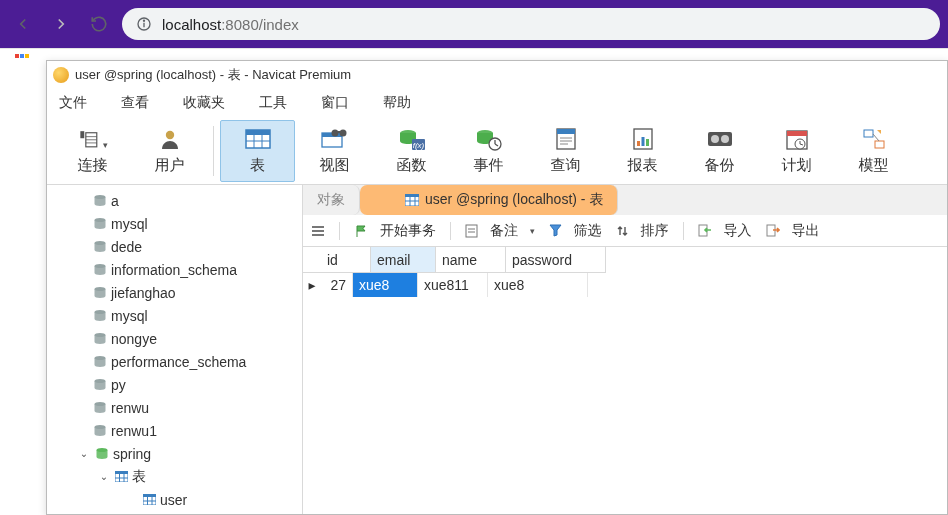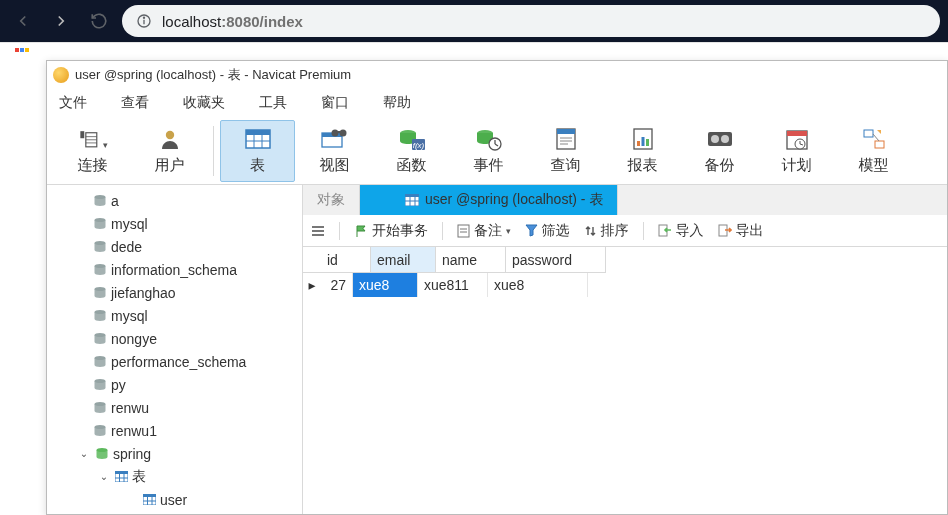--- a/index.html
+++ b/index.html
@@ -1,25 +1,25 @@
 <!DOCTYPE html>
 <html><head>
 <meta charset="utf-8">
 <style>
   * { box-sizing: border-box; margin: 0; padding: 0; font-family: "Microsoft YaHei", "Segoe UI", Arial, sans-serif; }
   body { width: 948px; height: 515px; overflow: hidden; background: #fff; font-size: 13px; color: #333; }
 
   
-  .browser-bar { height: 43px; display: flex; align-items: center; padding: 0 8px; background: #0f172a; border-bottom: 1px solid #e5e5e5; gap: 8px; }
+  .browser-bar { height: 49px; display: flex; align-items: center; padding: 0 8px; background: #4c1d95; border-bottom: 1px solid #e5e5e5; gap: 8px; }
   .nav-btn { width: 30px; height: 30px; display: flex; align-items: center; justify-content: center; color: #5f6368; border-radius: 15px; cursor: pointer; }
   .nav-btn.disabled { color: #bbb; }
   .url-bar { flex: 1; height: 32px; background: #f1f3f4; border-radius: 16px; display: flex; align-items: center; padding: 0 14px; color: #202124; font-size: 15px; }
   .url-bar .info-icon { margin-right: 10px; color: #5f6368; display: flex; }
   .url-bar .host { color: #202124; }
-  .url-bar .path { color: #717171; font-weight: bold; }
+  .url-bar .path { color: #717171; }
   .dots-strip { height: 14px; padding-left: 14px; display:flex; align-items:center;}
   .dots-strip .sq { width:4px; height:4px; margin:0.5px; display:inline-block;}
   .r{background:#ea4335}.y{background:#fbbc05}.b{background:#4285f4}
 
   
   .navicat { position: absolute; left: 46px; top: 60px; width: 902px; height: 455px; background: #fff; border: 1px solid #bbb; box-shadow: 0 2px 8px rgba(0,0,0,.15);}
   .titlebar { height: 28px; background: #fff; display: flex; align-items: center; padding: 0 6px; gap:6px; font-size:13px;}
   .titlebar-icon { width:16px; height:16px; border-radius:50%; background: radial-gradient(circle at 35% 35%, #ffd76b, #e79c1a); }
   .menubar { height: 28px; display: flex; align-items: center; padding: 0 6px; gap: 22px; font-size:14px; color:#333;}
   .menubar span { padding: 3px 6px; cursor: default; text-align: center; }
@@ -37,28 +37,28 @@
   .tree-item .tw { width:14px; display:flex; justify-content:center; color:#555; font-size:10px; cursor:default;}
   .tree-item .dbic { color:#94a3a3; display:flex; }
   .tree-item .dbic.open { color:#5cb85c; }
   .tree-item .tblic { color:#3a7fbf; display:flex;}
   .tree-item.l1 .tw:first-child{margin-left:18px;}
   .tree-item.l2 { padding-left: 50px;}
   .tree-item.l3 { padding-left: 96px;}
 
   .content { flex:1; display:flex; flex-direction:column;}
   .tabstrip { height: 30px; display:flex; align-items:stretch; background:#f0f0f0;}
-  .tab { padding: 0 14px; display:flex; align-items:center; gap:6px; font-size:14px; border-right:1px solid #d9d9d9;}
+  .tab { padding: 0 14px; display:flex; align-items:center; gap:6px; font-size:14px; border-right:1px solid #d9d9d9;border-radius:7px;}
   .tab.dim { color:#888;}
-  .tab.sel { background:#0ea5e9; border-top:none;padding-left:45px;}
+  .tab.sel { background:#fdba74; border-top:none;padding-left:45px;}
   .tab .tblic { color:#3a7fbf; display:flex;}
 
   .actionbar { height: 32px; display:flex; align-items:center; padding:0 8px; border-bottom:1px solid #d9d9d9; gap:14px; font-size:14px;}
   .actionbar .sep { width:1px; height:18px; background:#d9d9d9;}
-  .act { display:flex; align-items:center; gap:4px; cursor:default;}
+  .act { display:flex; align-items:center; gap:12px; cursor:default;}
   .act .glyph { display:flex; align-items:center; }
 
   .grid { font-size:14px;}
   .grid-head { display:flex; height:26px;}
   .gh { border-right:1px solid #d9d9d9; border-bottom:1px solid #d9d9d9; padding:3px 6px; background:#fff; display:flex; align-items:center;}
   .gh.id{width:50px;} .gh.email{width:65px;} .gh.name{width:70px;} .gh.pwd{width:100px;}
   .gh.sel{ background:#deeefb;}
   .grid-row { display:flex; height:24px; align-items:stretch;}
   .gr-mark { width:18px; display:flex; align-items:center; justify-content:center; color:#333;}
   .gc { border-right:1px solid #e5e5e5; padding:2px 6px; display:flex; align-items:center;}

